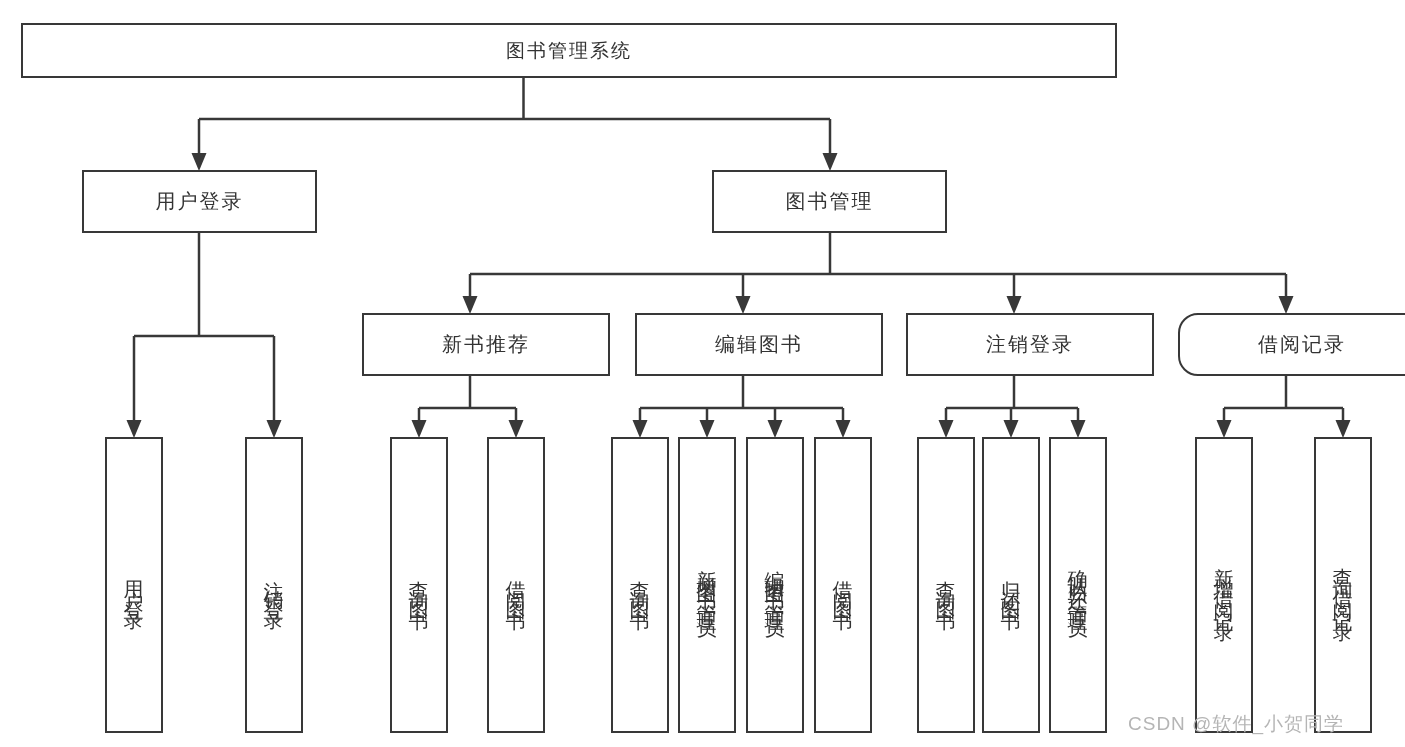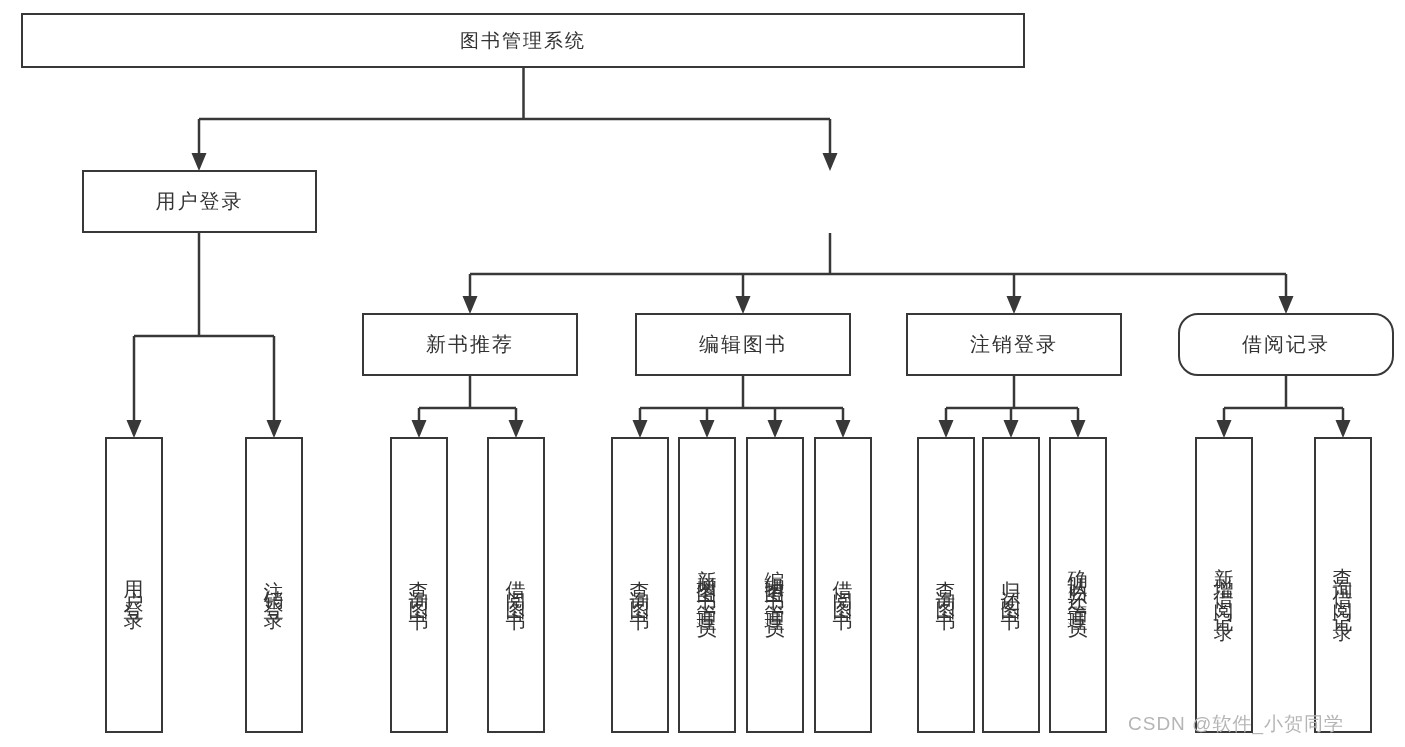--- a/index.html
+++ b/index.html
@@ -15,23 +15,23 @@
   .node{
     position:absolute;
     box-sizing:border-box;
     background:#ffffff;
     border:2.5px solid #383838;
     display:flex;align-items:center;justify-content:center;
     text-align:center;
     letter-spacing:2px;
     z-index:2;
   }
-  .node--root{left:21px;top:13px;width:1004px;height:55px;font-size:19px;}
+  .node--root{left:21px;top:23px;width:1096px;height:55px;font-size:19px;}
   .node--l2{top:170px;width:235px;height:63px;font-size:20px;}
-  .node--l3{top:313px;width:216px;height:63px;font-size:20px;}
+  .node--l3{top:313px;width:248px;height:63px;font-size:20px;}
   .leaf{
     position:absolute;
     top:437px;width:58px;height:296px;
     box-sizing:border-box;
     background:#ffffff;
     border:2.5px solid #383838;
     display:flex;align-items:center;justify-content:center;
     font-size:20px;
     z-index:2;
   }
@@ -124,20 +124,21 @@
       <polygon points="1003.5,420 1018.5,420 1011,438"></polygon>
       <polygon points="1070.5,420 1085.5,420 1078,438"></polygon>
       <polygon points="1216.5,420 1231.5,420 1224,438"></polygon>
       <polygon points="1335.5,420 1350.5,420 1343,438"></polygon>
     </g>
   </svg>
 
   <div class="node node--root">图书管理系统</div>
 
   <div class="node node--l2" style="left:82px;">用户登录</div>
+  <div class="node node--l2" style="left:712px;">图书管理</div>
 
   <div class="node node--l3" style="left:362px;">新书推荐</div>
   <div class="node node--l3" style="left:635px;">编辑图书</div>
   <div class="node node--l3" style="left:906px;">注销登录</div>
   <div class="node node--l3" style="left:1178px;border-radius:20px;">借阅记录</div>
 
   <div class="leaf ls4" style="left:105px;">
     <span>用户登录</span>
   </div>
   <div class="leaf ls4" style="left:245px;">

